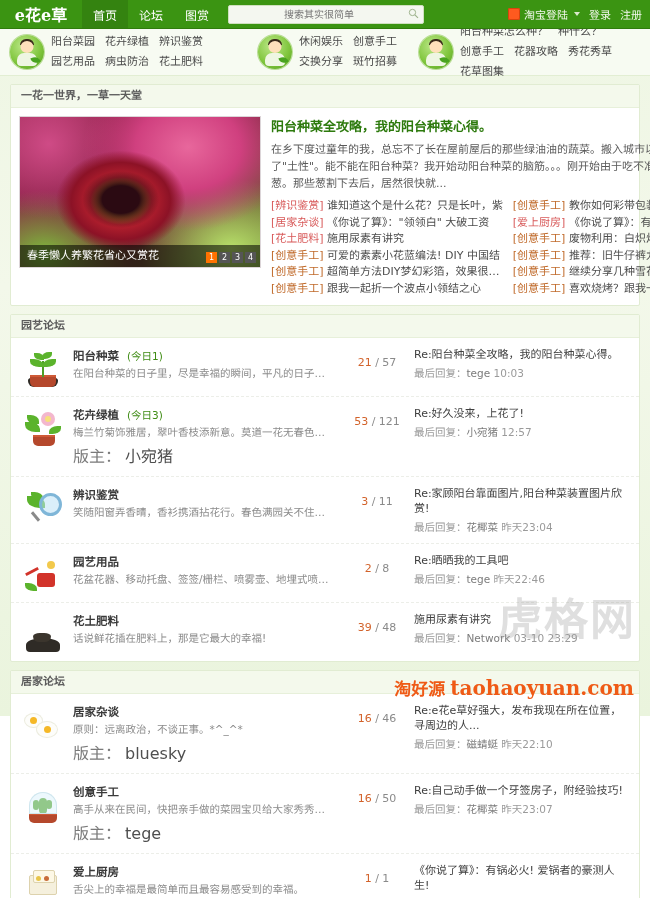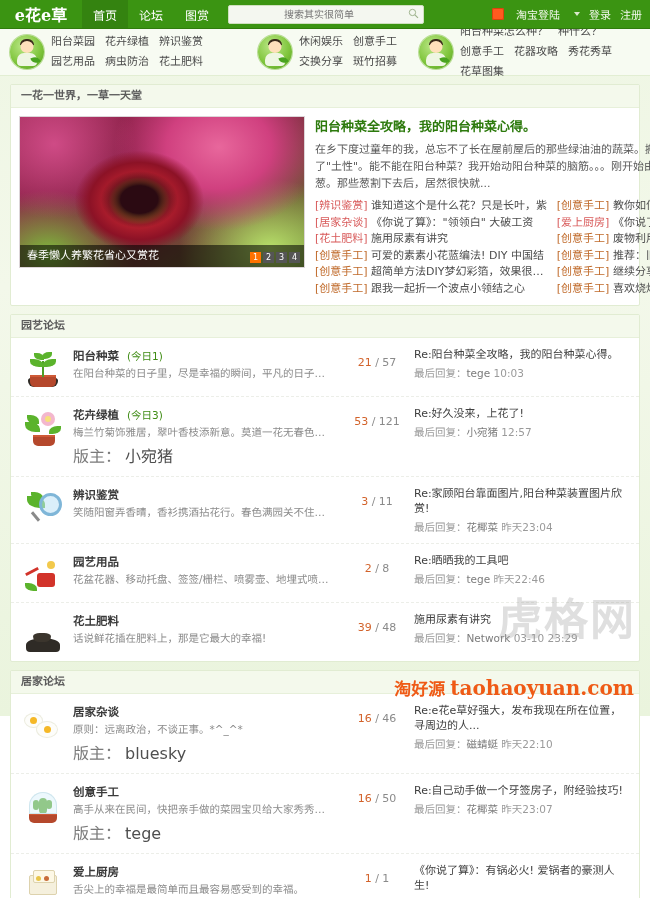--- a/index.html
+++ b/index.html
@@ -42,21 +42,21 @@
     margin-left:5px;font-size:10px;color:#9aa894;
     font-family:"DejaVu Sans","Liberation Sans",sans-serif;
   }
   .search-ico{
     position:absolute;right:4px;top:2px;width:11px;height:11px;
   }
   .topright{
     position:absolute;right:8px;top:0;height:28px;display:flex;align-items:center;gap:9px;
   }
   .topright a{color:#f2f8ec;text-decoration:none;font-size:11px;}
-  .tb-chip{display:flex;align-items:center;gap:12px;justify-content:space-between;}
+  .tb-chip{display:flex;align-items:center;gap:4px;justify-content:space-between;}
   .tb-badge{
     width:12px;height:12px;background:#ff5a1f;border-radius:2px;display:inline-block;
     box-shadow:inset 0 0 0 1px #d8430d;
   }
   .caret{
     width:0;height:0;border-left:3px solid transparent;border-right:3px solid transparent;
     border-top:4px solid #dbe9cc;display:inline-block;margin-left:2px;
   }
 
   
@@ -104,21 +104,21 @@
   }
   .panel-head{
     height:22px;line-height:22px;padding:0 10px;font-size:11px;font-weight:bold;
     color:#5c5c5c;background:#f4f9ec;border-bottom:1px solid #e7f0da;
   }
 
   
   .feature{padding:8px;display:flex;}
   .shot{
     width:240px;height:150px;flex:0 0 240px;position:relative;overflow:hidden;
-    border:1px solid #dcd5d8;background:#8b5cf6;padding-left:44px;
+    border:1px solid #dcd5d8;background:#8b5cf6;
   }
   .shot .bgflower{
     position:absolute;inset:0;
     background:
       radial-gradient(ellipse 62px 46px at 42% 55%, #2b0a12 0%, #2b0a12 30%, rgba(43,10,18,0) 62%),
       radial-gradient(ellipse 90px 70px at 42% 56%, #f2e14a 0%, #e8c32d 16%, #b6202e 34%, #8c1226 55%, rgba(140,18,38,0) 72%),
       radial-gradient(ellipse 150px 120px at 70% 20%, #e8679c 0%, #d0407f 35%, rgba(208,64,127,0) 70%),
       radial-gradient(ellipse 120px 110px at 12% 18%, #cf4b86 0%, rgba(207,75,134,0) 68%),
       radial-gradient(ellipse 130px 100px at 88% 88%, #b8e06a 0%, rgba(184,224,106,0) 70%),
       radial-gradient(ellipse 120px 90px at 10% 92%, #7fbf3d 0%, rgba(127,191,61,0) 72%),

